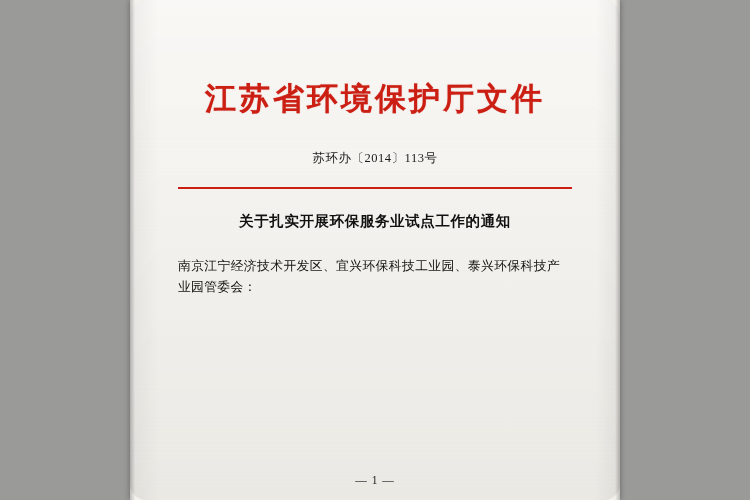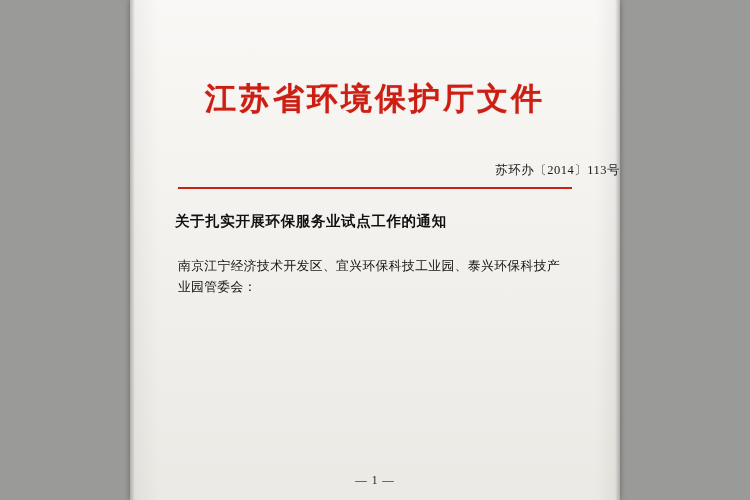--- a/index.html
+++ b/index.html
@@ -26,68 +26,68 @@
   .page-inner {
     position: absolute;
     left: 0;
     top: 0;
     right: 0;
     bottom: 0;
     background:
       linear-gradient(to right, rgba(0,0,0,0.05), rgba(0,0,0,0) 6%),
       linear-gradient(to left, rgba(0,0,0,0.06), rgba(0,0,0,0) 5%),
       linear-gradient(to bottom, rgba(255,255,255,0.5), rgba(0,0,0,0.03));
+    border-radius: 16px;
   }
 
   .doc-title {
     position: absolute;
     top: 78px;
     left: 0;
     width: 100%;
     text-align: center;
     color: #cc1f14;
     font-size: 31px;
     font-weight: bold;
     letter-spacing: 3px;
     font-family: "Liberation Serif", serif;
     text-shadow: 0 0 1px rgba(204,31,20,0.5);
     white-space: nowrap;
   }
 
   .doc-number {
     position: absolute;
-    top: 162px;
+    top: 150px;
     left: 0;
     width: 100%;
-    text-align: right;
+    text-align: center;
     font-size: 12.5px;
     color: #1a1a1a;
     letter-spacing: 0.5px;
   }
 
   .red-rule {
     position: absolute;
     top: 187px;
     left: 48px;
     width: 394px;
     height: 2px;
     background: #cc1f14;
   }
 
   .subject {
     position: absolute;
     top: 212px;
     left: 0;
     width: 100%;
-    text-align: left;
+    text-align: center;
     font-size: 14.5px;
     font-weight: bold;
     color: #111;
     letter-spacing: 0.6px;
-    margin-left: 45px;
   }
 
   .body {
     position: absolute;
     top: 256px;
     left: 48px;
     width: 394px;
   }
   .body p {
     margin: 0 12px 1px 0;

